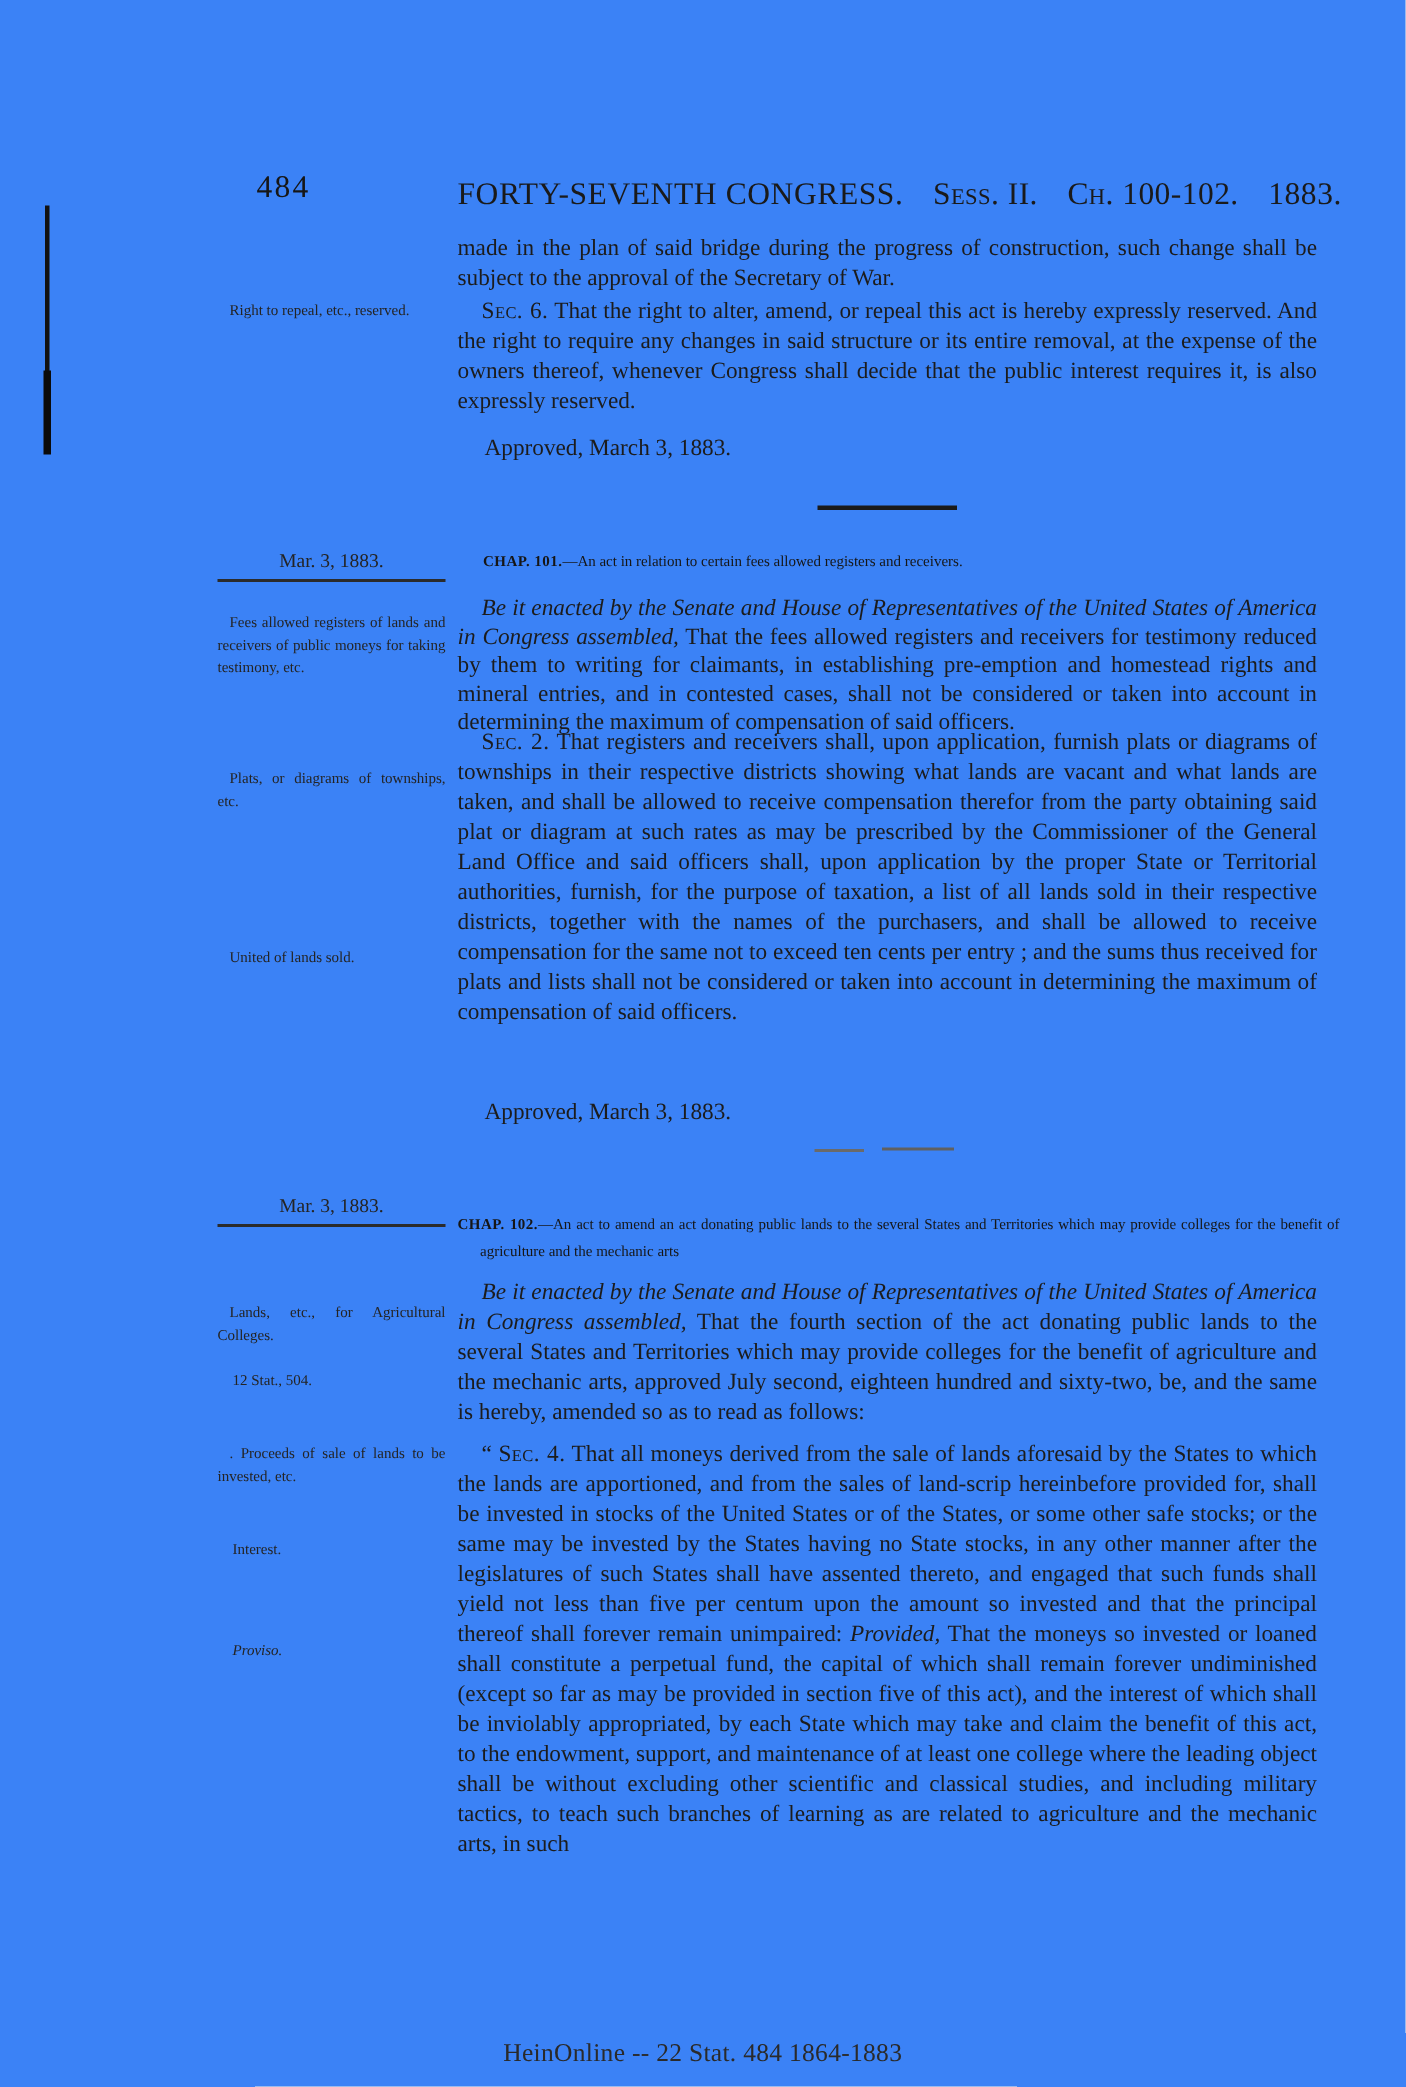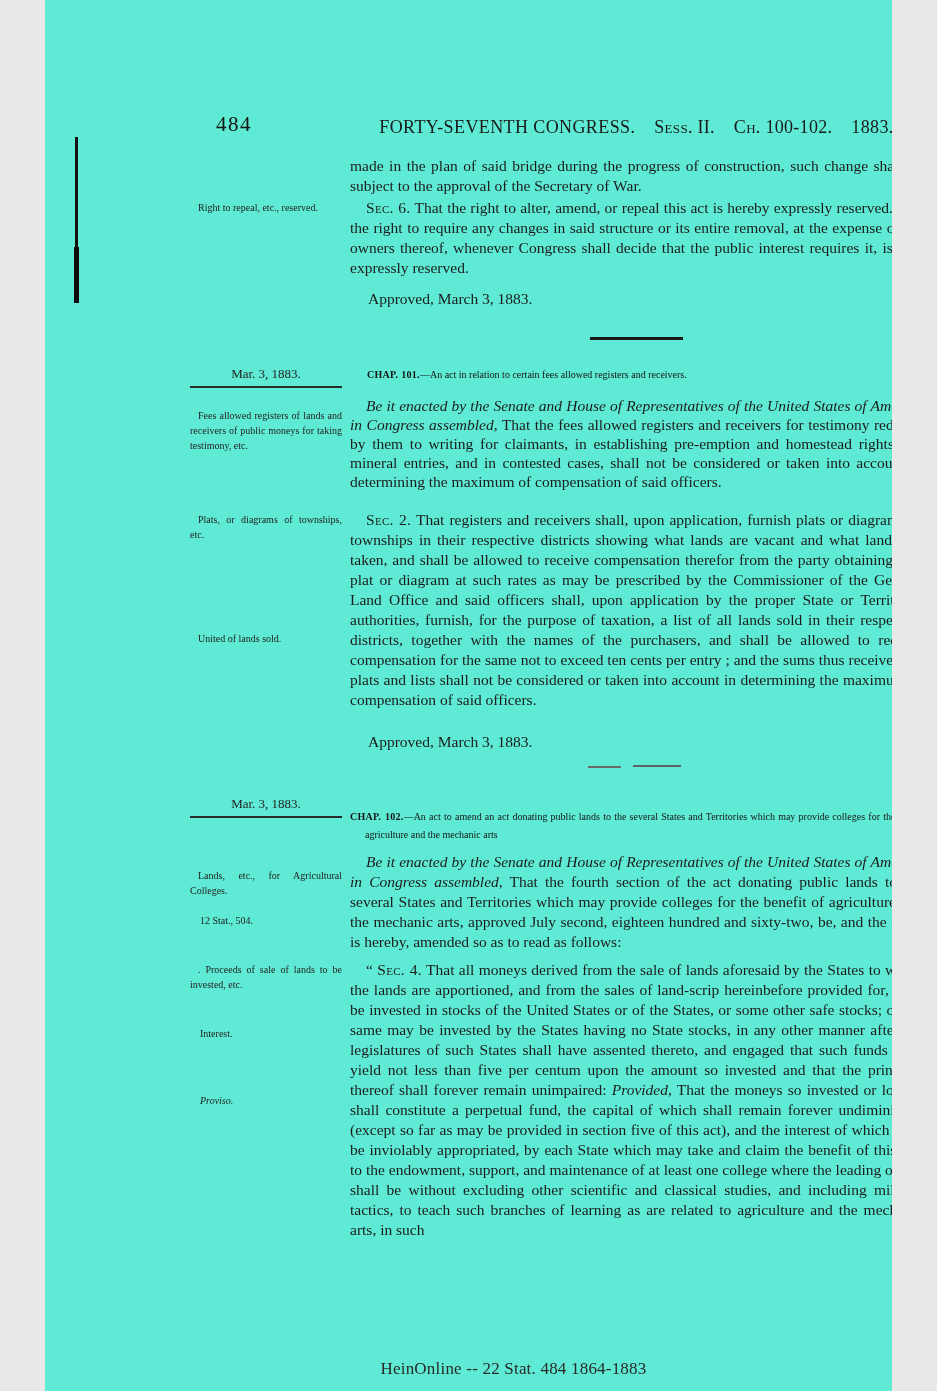--- a/index.html
+++ b/index.html
@@ -1,30 +1,30 @@
 <!DOCTYPE html>
 <html><head>
 <meta charset="utf-8">
 <style>
   html,body { margin:0; padding:0; background:#e8e8e6; }
   .page {
-    position:relative; width:847px; height:1391px;
-    background:#5eead4; overflow:hidden;
+    position:relative; width:937px; height:1391px;
+    background:#3b82f6; overflow:hidden;
     font-family:"Liberation Serif", serif; color:#1e1e1e;
     margin:0 auto;
   }
   
   .scan-line { position:absolute; left:30px; top:137px; width:3px; height:165px; background:#121212; }
   .scan-line-thick { position:absolute; left:29px; top:247px; width:5px; height:56px; background:#0b0b0b; }
 
   
   .pagenum { position:absolute; left:171px; top:112px; font-size:21px; letter-spacing:1.5px; color:#161616; }
   .running-head {
     position:absolute; left:305px; top:117px; width:573px;
-    text-align:center; font-size:18px; color:#1a1a1a; letter-spacing:0.4px; white-space:nowrap;
+    text-align:center; font-size:21px; color:#1a1a1a; letter-spacing:0.4px; white-space:nowrap;
   }
   .running-head .seg { margin-right:14px; }
   .running-head .seg:last-child { margin-right:0; }
 
   
   .main {
     position:absolute; left:305px; width:573px;
     font-size:15.5px; line-height:20px; text-align:justify; color:#1c1c1c;
   }
   .p-indent { text-indent:16px; }
@@ -91,21 +91,21 @@
     <span class="bold">CHAP. 101.</span><span>—An act in relation to certain fees allowed registers and receivers.</span>
   </div>
 
   <div class="margin-note" style="top:408px;">Fees allowed registers of lands and receivers of public moneys for taking testimony, etc.</div>
   <div class="main p-indent tight" style="top:397px;">
     <span class="it">Be it enacted by the Senate and House of Representatives of the United States of America in Congress assembled,</span><span> That the fees allowed registers and receivers for testimony reduced by them to writing for claimants, in establishing pre-emption and homestead rights and mineral entries, and in contested cases, shall not be considered or taken into account in determining the maximum of compensation of said officers.</span>
   </div>
 
   <div class="margin-note" style="top:512px;">Plats, or diagrams of townships, etc.</div>
   <div class="margin-note" style="top:631px;">United of lands sold.</div>
-  <div class="main p-indent" style="top:510px;">
+  <div class="main p-indent" style="top:485px;">
     <span class="sc">Sec. 2.</span><span> That registers and receivers shall, upon application, furnish plats or diagrams of townships in their respective districts showing what lands are vacant and what lands are taken, and shall be allowed to receive compensation therefor from the party obtaining said plat or diagram at such rates as may be prescribed by the Commissioner of the General Land Office and said officers shall, upon application by the proper State or Territorial authorities, furnish, for the purpose of taxation, a list of all lands sold in their respective districts, together with the names of the purchasers, and shall be allowed to receive compensation for the same not to exceed ten cents per entry ; and the sums thus received for plats and lists shall not be considered or taken into account in determining the maximum of compensation of said officers.</span>
   </div>
   <div class="main approved" style="top:732px;">Approved, March 3, 1883.</div>
 
   <div class="divider-broken">
     <span class="dash1"></span>
     <span class="dash2"></span>
   </div>
 
   <div class="margin-note margin-date" style="top:796px;">Mar. 3, 1883.</div>

